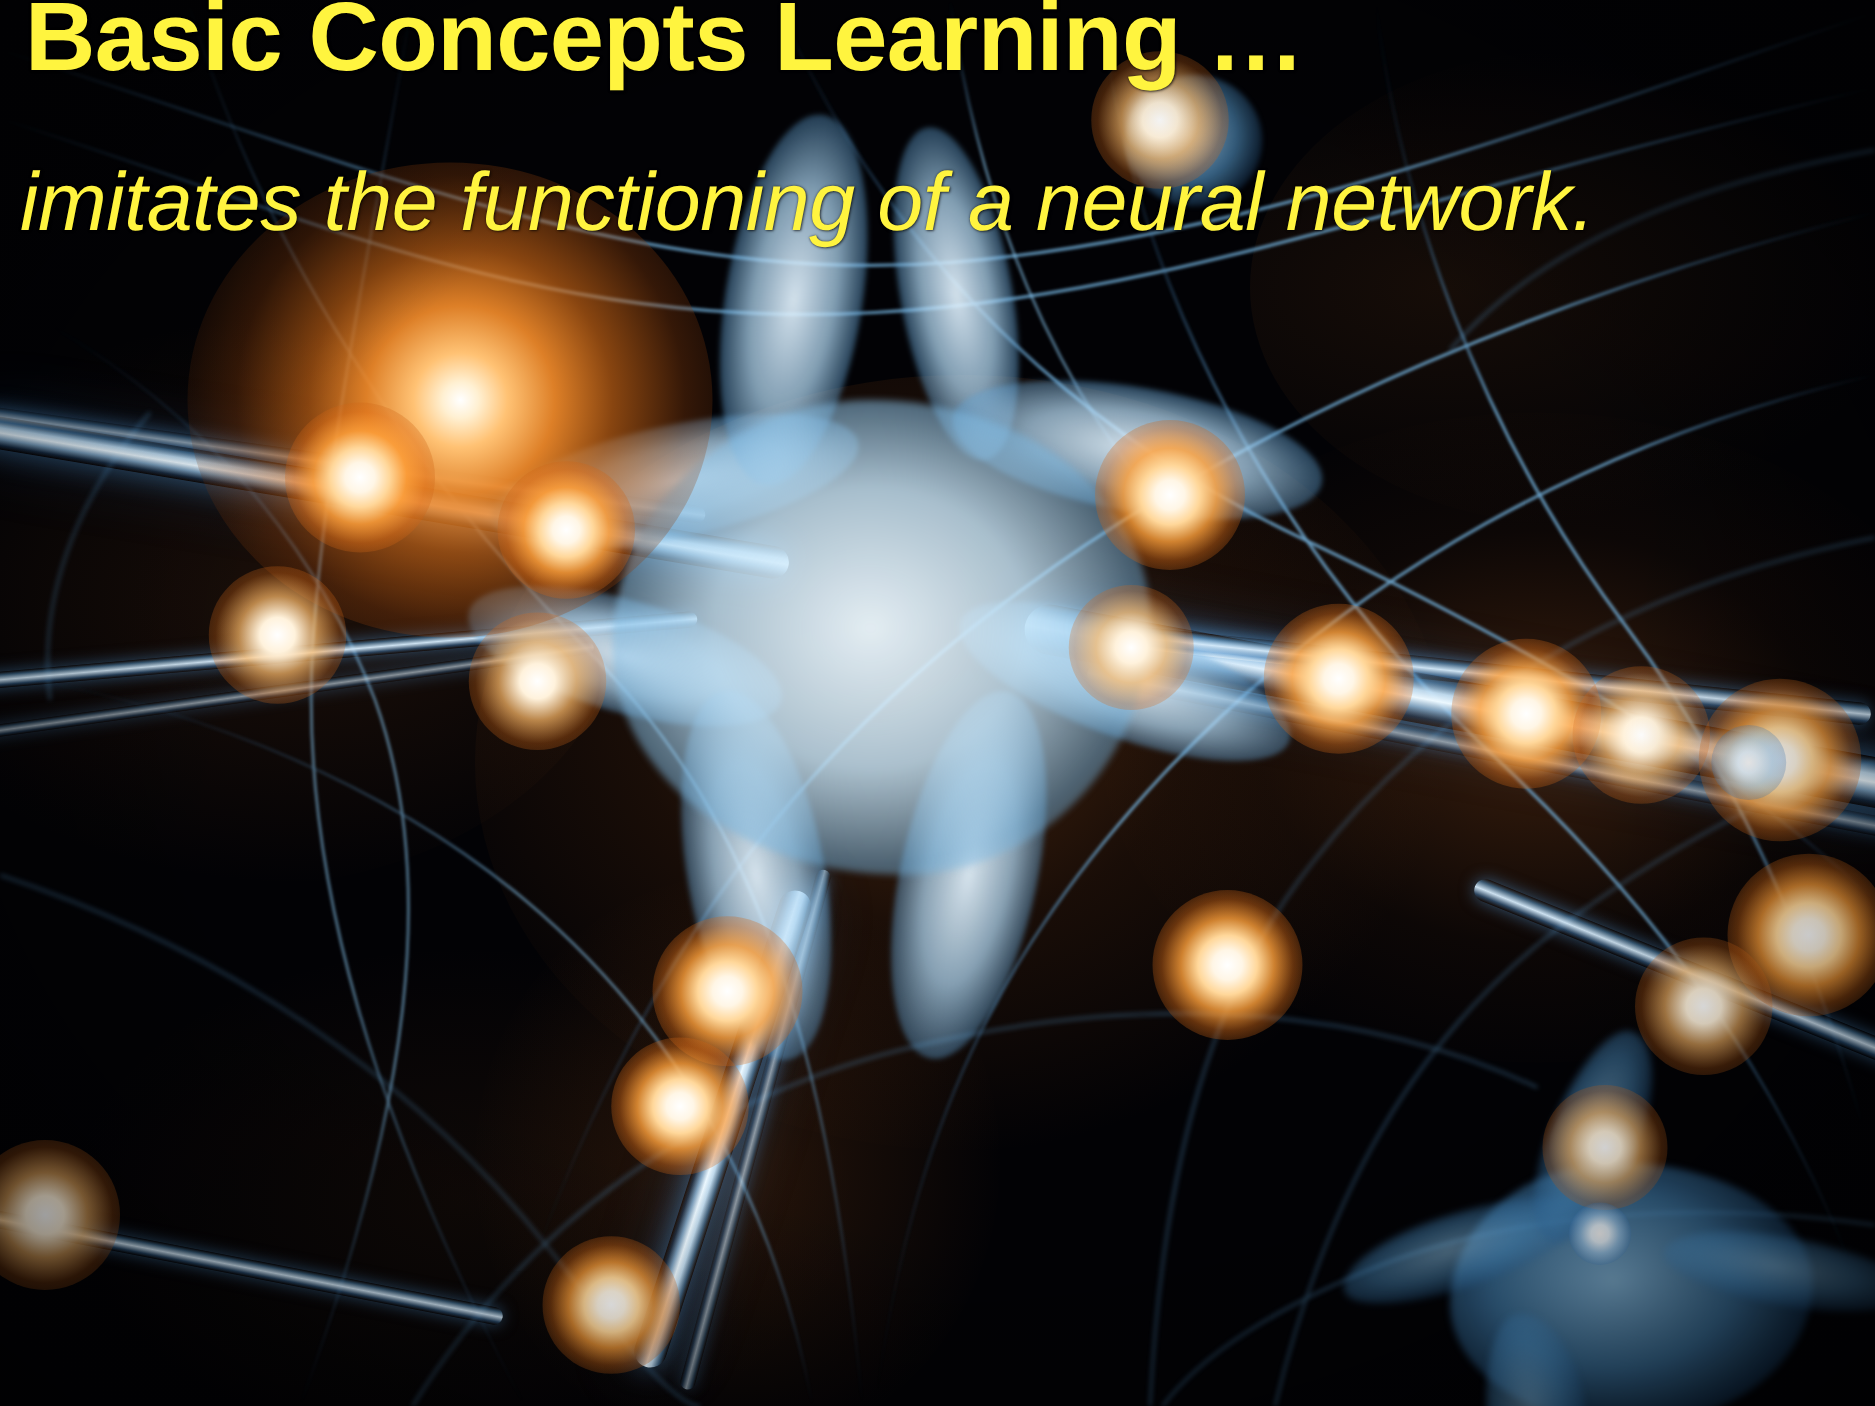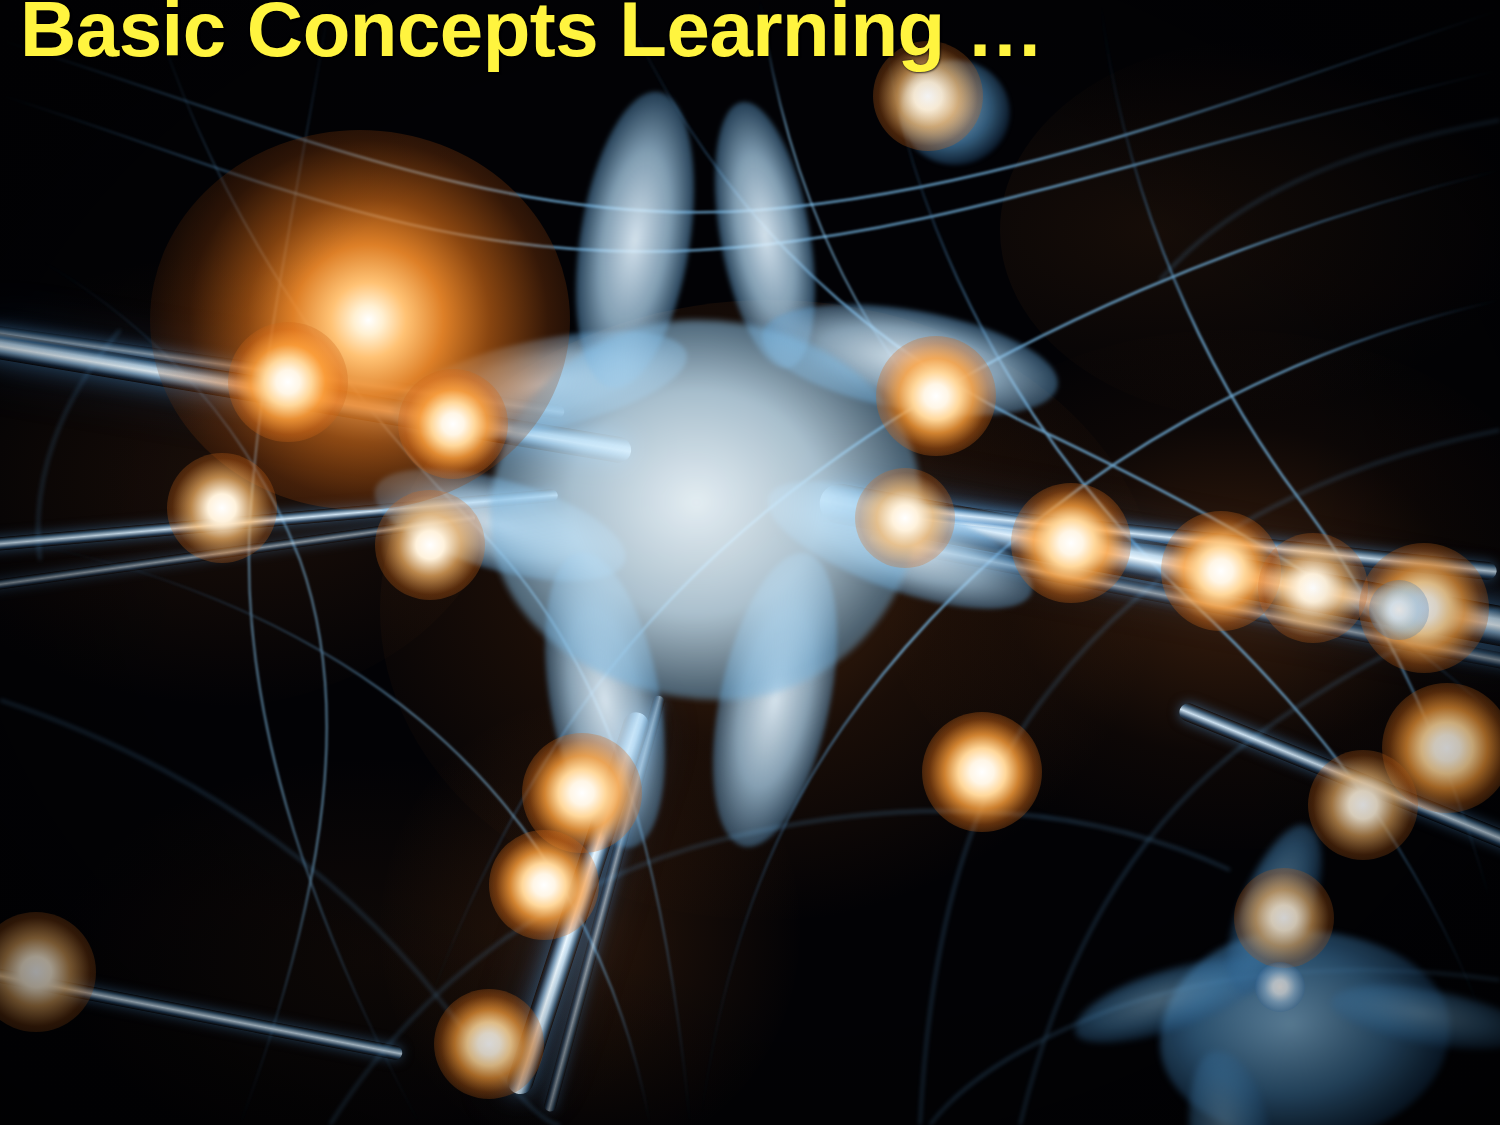--- a/index.html
+++ b/index.html
@@ -250,14 +250,15 @@
     <div class="node small" style="left:-24px;top:912px;width:120px;height:120px;"></div>
     <div class="node small" style="left:873px;top:41px;width:110px;height:110px;"></div>
     <div class="node cool" style="left:1369px;top:580px;width:60px;height:60px;"></div>
     <div class="node cool" style="left:1255px;top:962px;width:50px;height:50px;"></div>
 
     <div class="vignette"></div>
   </div>
 
   <div class="title">Basic Concepts Learning …</div>
 
+  <div class="subtitle">imitates the functioning of a neural network.</div>
 
 </div>
 
 </body></html>

